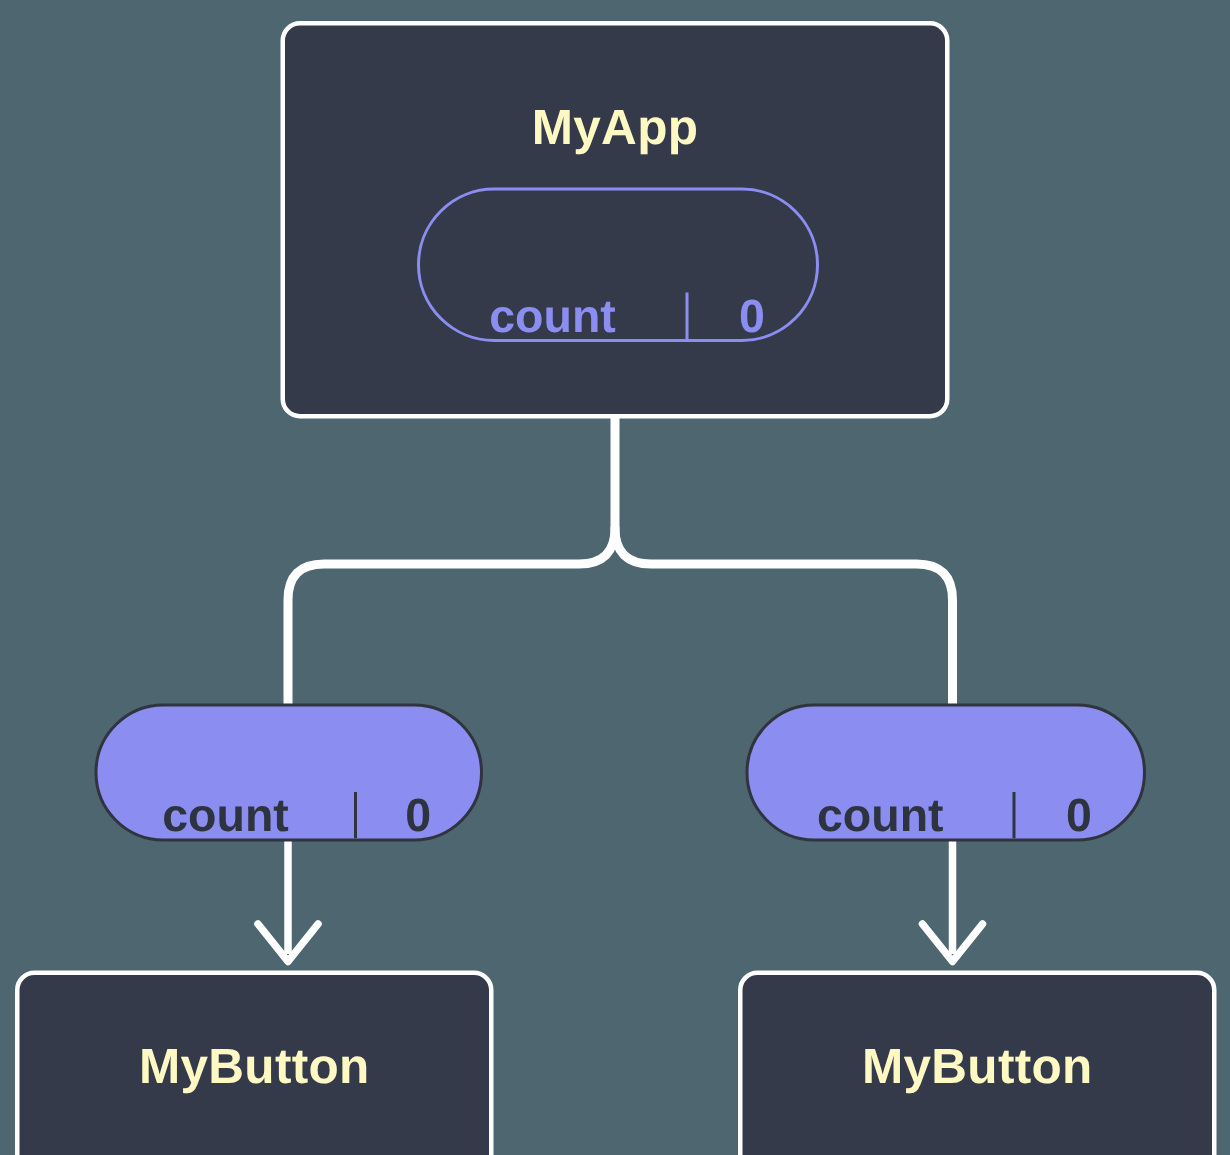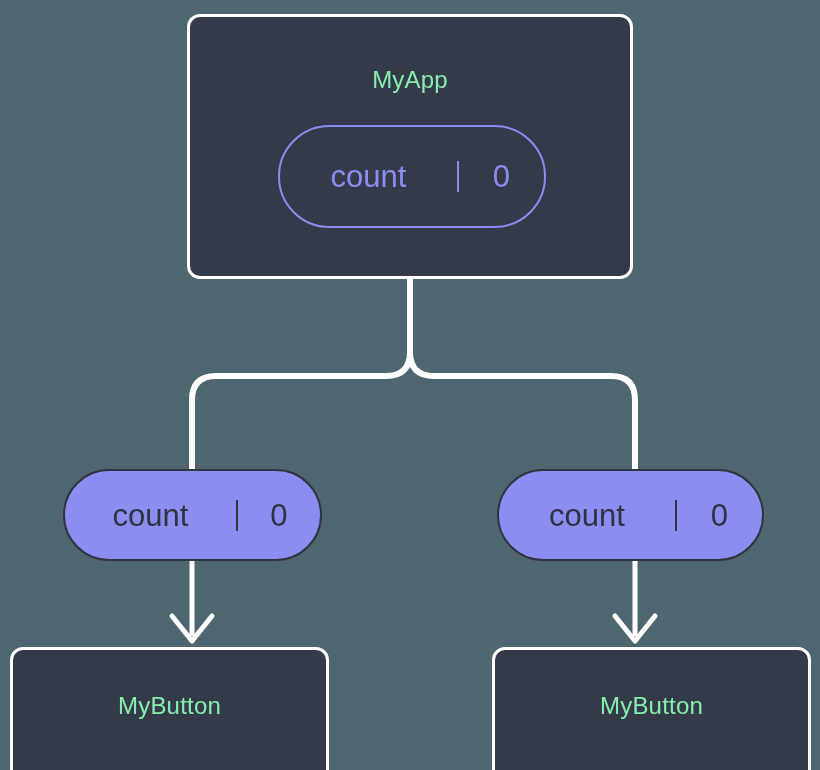--- a/index.html
+++ b/index.html
@@ -36,23 +36,23 @@
     box-sizing: border-box;
     background: #343a4a;
     border: 3px solid #ffffff;
     border-radius: 13px;
     display: flex;
     flex-direction: column;
     align-items: center;
     z-index: 3;
   }
   .node-title {
-    color: #86efac;
-    font-size: 24px;
-    font-weight: 400;
+    color: #fef9c3;
+    font-size: 33px;
+    font-weight: 700;
     letter-spacing: 0.2px;
     line-height: 1;
     white-space: nowrap;
   }
 
   #node-myapp {
     left: 187px;
     top: 14px;
     width: 446px;
     height: 265px;
@@ -73,24 +73,25 @@
     height: 140px;
     justify-content: flex-start;
     padding-top: 44px;
   }
 
   
   .pill {
     position: absolute;
     box-sizing: border-box;
     display: flex;
-    align-items: center;
+    align-items: flex-end;
     border-radius: 999px;
     overflow: hidden;
     z-index: 4;
+    font-weight: bold;
   }
   .pill-key, .pill-val {
     display: flex;
     align-items: center;
     justify-content: center;
     font-size: 31px;
     line-height: 1;
     white-space: nowrap;
   }
 

